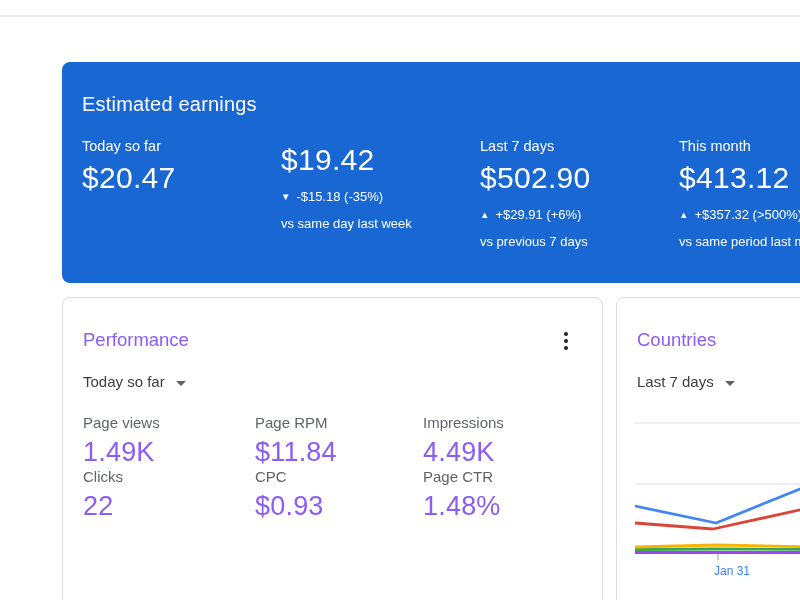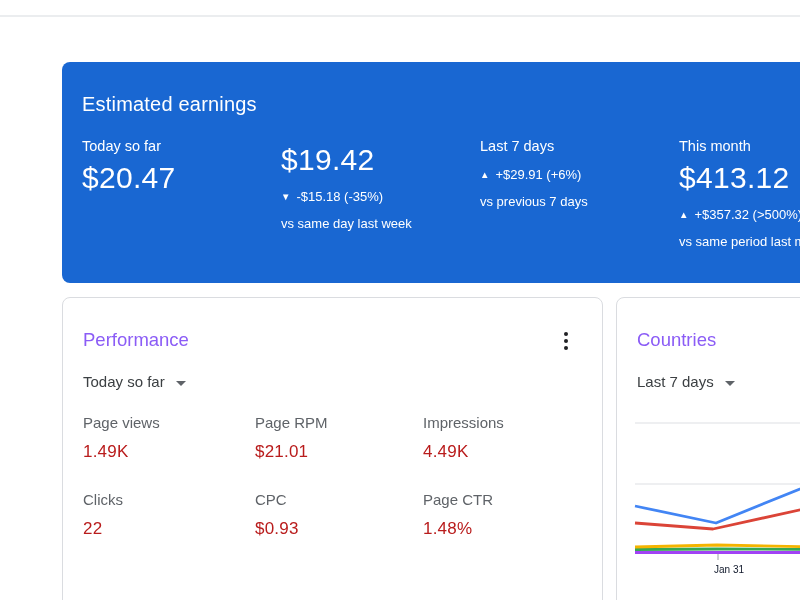--- a/index.html
+++ b/index.html
@@ -78,37 +78,36 @@
     border-left: 5px solid transparent;
     border-right: 5px solid transparent;
     border-top: 5px solid #5f6368;
     margin-top: 2px;
   }
 
   .metrics {
     margin-top: 21px;
     display: grid;
     grid-template-columns: 172px 168px 1fr;
-    row-gap: 23px;
   }
   .m-label { font-size: 15px; line-height: 19px; color: #5f6368; }
-  .m-value { font-size: 17px; line-height: 30px; color: #b91c1c; margin-top: 5px; letter-spacing: 0.2px; }
+  .m-value { font-size: 27px; line-height: 30px; color: #8b5cf6; margin-top: 5px; letter-spacing: 0.2px; }
 
   
   .chart-svg {
     position: absolute;
     left: 0; top: 0;
     width: 300px; height: 340px;
     pointer-events: none;
   }
   .x-tick-label {
     position: absolute;
     left: 97px; top: 266px;
-    font-size: 10px;
-    color: #0f172a;
+    font-size: 12px;
+    color: #3b82f6;
     white-space: nowrap;
   }
 </style>
 </head>
 <body>
 
 <div class="top-divider"></div>
 
 <section class="earnings-card" style="background: rgb(25, 103, 210);">
   <h2 class="earnings-title">Estimated earnings</h2>
@@ -123,20 +122,21 @@
       <div class="e-value">$19.42</div>
       <div class="e-delta">
         <span class="arrow">▼</span>
         <span>-$15.18 (-35%)</span>
       </div>
       <div class="e-compare">vs same day last week</div>
     </div>
 
     <div class="e-col">
       <div class="e-label">Last 7 days</div>
+      <div class="e-value">$502.90</div>
       <div class="e-delta">
         <span class="arrow">▲</span>
         <span>+$29.91 (+6%)</span>
       </div>
       <div class="e-compare">vs previous 7 days</div>
     </div>
 
     <div class="e-col">
       <div class="e-label">This month</div>
       <div class="e-value">$413.12</div>
@@ -164,21 +164,21 @@
     <span class="caret"></span>
   </div>
 
   <div class="metrics">
     <div>
       <div class="m-label">Page views</div>
       <div class="m-value">1.49K</div>
     </div>
     <div>
       <div class="m-label">Page RPM</div>
-      <div class="m-value">$21.01</div>
+      <div class="m-value">$11.84</div>
     </div>
     <div>
       <div class="m-label">Impressions</div>
       <div class="m-value">4.49K</div>
     </div>
     <div>
       <div class="m-label">Clicks</div>
       <div class="m-value">22</div>
     </div>
     <div>

